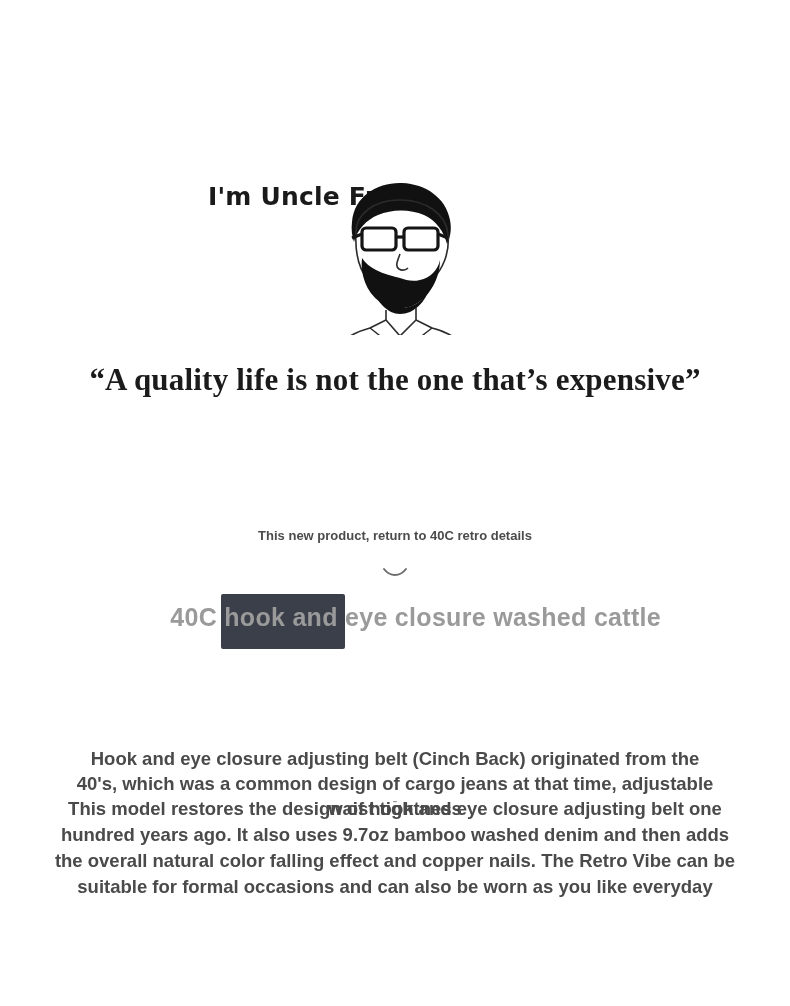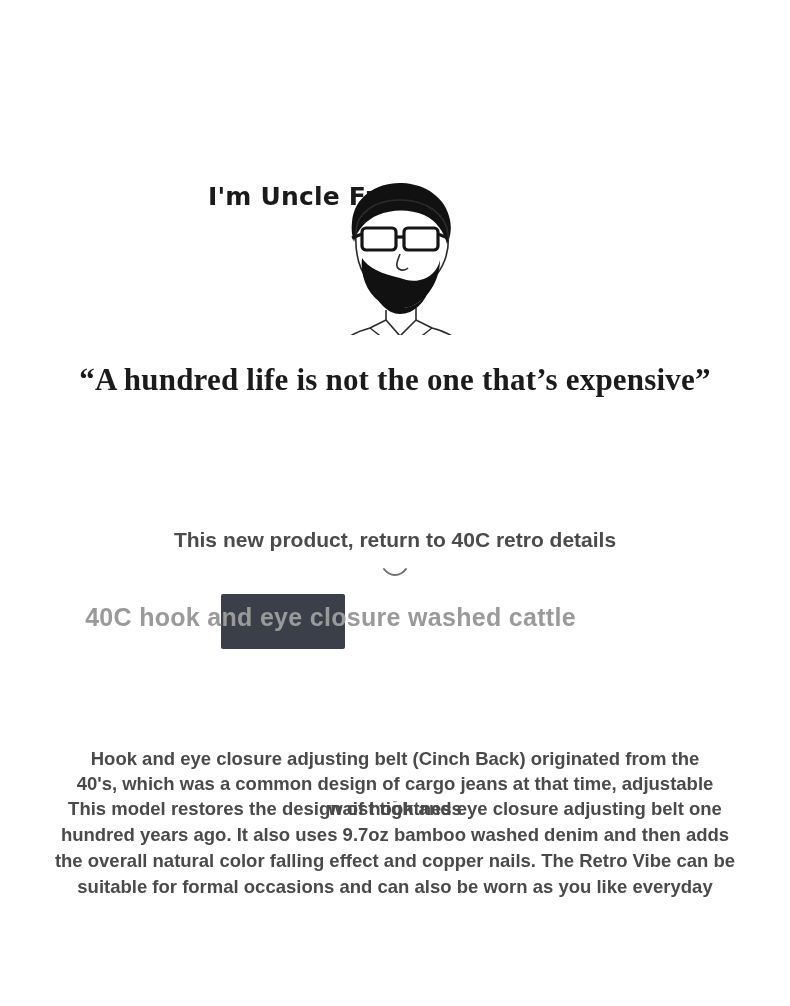--- a/index.html
+++ b/index.html
@@ -64,21 +64,21 @@
     white-space: nowrap;
   }
 
   
   .intro-line {
     position: absolute;
     top: 528px;
     left: 0;
     width: 790px;
     text-align: center;
-    font-size: 21px;
+    font-size: 13px;
     font-weight: 700;
     color: #4b4b4b;
   }
 
   .chevron {
     position: absolute;
     top: 566px;
     left: 0;
     width: 790px;
     text-align: center;
@@ -102,21 +102,21 @@
     width: 124px;
     height: 55px;
     background: #3b3f4a;
     border-radius: 2px;
   }
   .headline {
     position: absolute;
     left: 0;
     top: 9px;
     width: 661px;
-    text-align: center;
+    text-align: right;
     font-size: 25px;
     font-weight: 700;
     color: #9a9a9a;
     letter-spacing: 0.3px;
     white-space: nowrap;
   }
 
   
   .para-1 {
     position: absolute;
@@ -190,21 +190,21 @@
         <path d="M86 140 L86 150 L70 158" fill="none" stroke="#2b2b2b" stroke-width="1.6"></path>
         <path d="M116 138 L116 150 L132 158" fill="none" stroke="#2b2b2b" stroke-width="1.6"></path>
 
         <path d="M70 158 C48 164 36 174 30 190 L172 190 C166 174 152 163 132 158" fill="none" stroke="#2b2b2b" stroke-width="1.6"></path>
         <path d="M86 150 L100 166 L116 150" fill="none" stroke="#2b2b2b" stroke-width="1.6"></path>
         <path d="M70 158 L88 172 M132 158 L114 172" fill="none" stroke="#2b2b2b" stroke-width="1.4"></path>
       </svg>
     </div>
   </div>
 
-  <div class="quote">“A hundred life is not the one that’s expensive”</div>
+  <div class="quote">“A quality life is not the one that’s expensive”</div>
 
   <div class="intro-line">This new product, return to 40C retro details</div>
 
   <div class="chevron">
     <svg width="26" height="12" viewBox="0 0 26 12" xmlns="http://www.w3.org/2000/svg">
       <path d="M2 2 C8 10 18 10 24 2" fill="none" stroke="#6e6e6e" stroke-width="2" stroke-linecap="round"></path>
     </svg>
   </div>
 
   <div class="headline-wrap">

